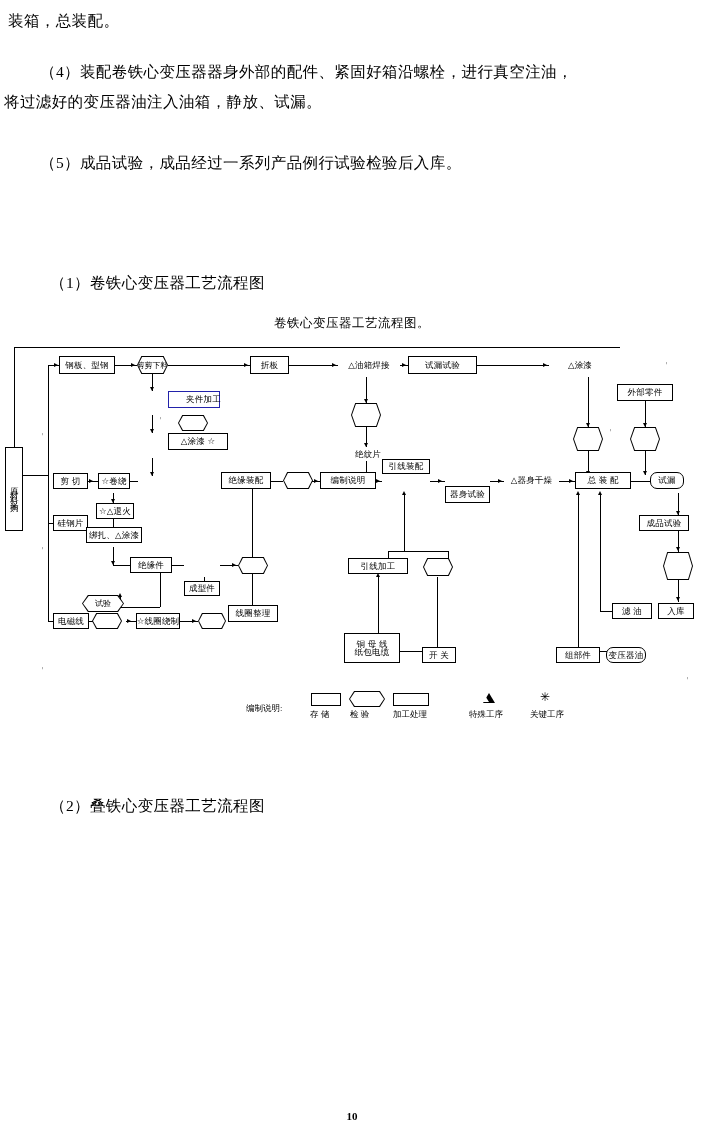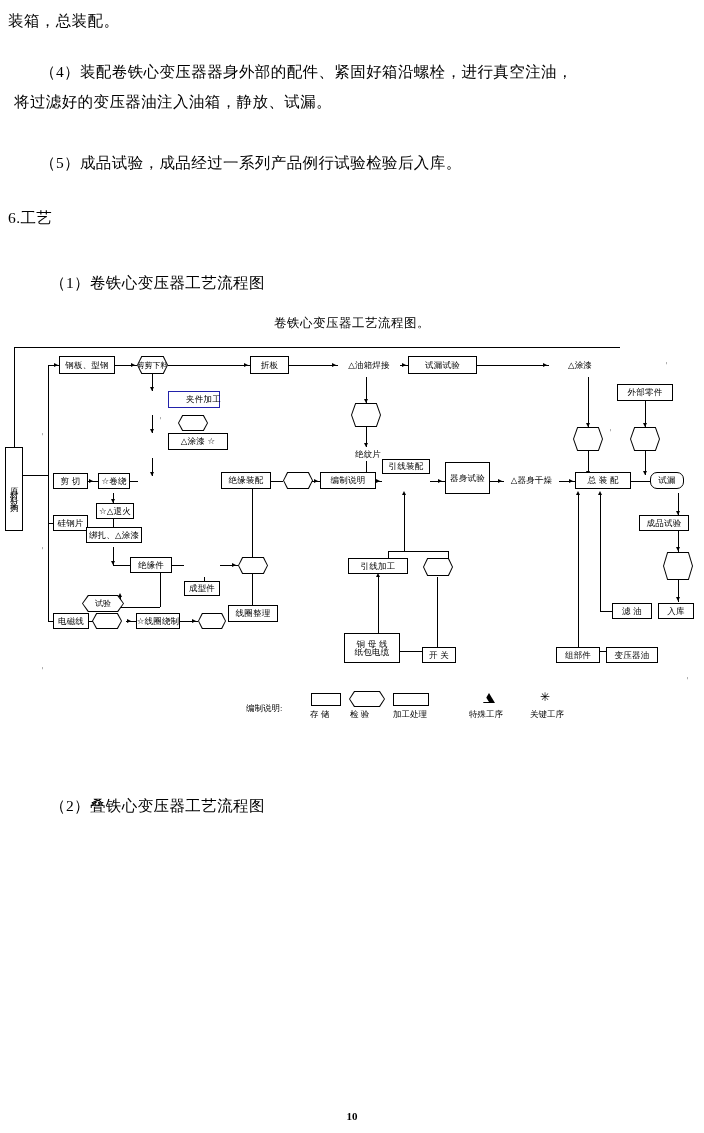--- a/index.html
+++ b/index.html
@@ -150,23 +150,22 @@
     font-family: "Liberation Serif", "DejaVu Serif", serif;
   }
 </style>
 </head>
 <body>
 
 <div class="page">
 
   <div class="para" style="left:8px; top:6px; width:690px;">装箱，总装配。</div>
   <div class="para" style="left:40px; top:57px; width:660px;">（4）装配卷铁心变压器器身外部的配件、紧固好箱沿螺栓，进行真空注油，</div>
-  <div class="para" style="left:14px; top:87px; width:690px;">将过滤好的变压器油注入油箱，静放、试漏。</div>
+  <div class="para" style="left:4px; top:87px; width:690px;">将过滤好的变压器油注入油箱，静放、试漏。</div>
   <div class="para" style="left:40px; top:148px; width:660px;">（5）成品试验，成品经过一系列产品例行试验检验后入库。</div>
-  <div class="para" style="left:8px; top:203px; width:690px;">6.工艺</div>
   <div class="para" style="left:50px; top:268px; width:660px;">（1）卷铁心变压器工艺流程图</div>
   <div class="para" style="left:50px; top:791px; width:660px;">（2）叠铁心变压器工艺流程图</div>
 
   <div class="chart">
 
     <div class="chart-title">卷铁心变压器工艺流程图。</div>
 
     <div class="ln" style="left:14px;  top:32px;  width:606px; height:1px;"></div>
     <div class="ln" style="left:14px;  top:32px;  width:1px;   height:128px;"></div>
     <div class="ln" style="left:14px;  top:160px; width:34px;  height:1px;"></div>
@@ -354,42 +353,42 @@
       <div class="hexa-inner"></div>
     </div>
     <div class="node" style="left:228px; top:290px; width:50px; height:17px;">线圈整理</div>
 
     <div class="node" style="left:221px; top:157px; width:50px; height:17px;">绝缘装配</div>
     <div class="hexa-outline" style="left:283px; top:157px; width:30px; height:17px;">
       <div class="hexa-inner"></div>
     </div>
     <div class="node" style="left:320px; top:157px; width:56px; height:17px;">编制说明</div>
     <div class="node" style="left:382px; top:144px; width:48px; height:15px;">引线装配</div>
-    <div class="node" style="left:445px; top:147px; width:45px; height:32px;">器身试验</div>
+    <div class="node" style="left:445px; top:171px; width:45px; height:17px;">器身试验</div>
     <div class="node noborder" style="left:504px; top:157px; width:55px; height:17px;">△器身干燥</div>
     <div class="node" style="left:575px; top:157px; width:56px; height:17px;">总 装 配</div>
     <div class="node" style="left:650px; top:157px; width:34px; height:17px;border-radius:7px;">试漏</div>
 
     <div class="node" style="left:639px; top:200px; width:50px; height:16px;">成品试验</div>
     <div class="hexa-outline" style="left:663px; top:237px; width:30px; height:28px;">
       <div class="hexa-inner"></div>
     </div>
     <div class="node" style="left:612px; top:288px; width:40px; height:16px;">滤 油</div>
     <div class="node" style="left:658px; top:288px; width:36px; height:16px;">入库</div>
 
     <div class="node" style="left:348px; top:243px; width:60px; height:16px;">引线加工</div>
     <div class="hexa-outline" style="left:423px; top:243px; width:30px; height:18px;">
       <div class="hexa-inner"></div>
     </div>
     <div class="node two-line" style="left:344px; top:318px; width:56px; height:30px;">铜 母 线
 纸包电缆</div>
     <div class="node" style="left:422px; top:332px; width:34px; height:16px;">开 关</div>
 
     <div class="node" style="left:556px; top:332px; width:44px; height:16px;">组部件</div>
-    <div class="node" style="left:606px; top:332px; width:52px; height:16px;">变压器油</div>
+    <div class="node" style="left:606px; top:332px; width:40px; height:16px;border-radius:7px;">变压器油</div>
 
     <div class="legend-label" style="left:246px; top:388px;">编制说明:</div>
     <div class="node" style="left:311px; top:378px; width:30px; height:13px;"></div>
     <div class="legend-label" style="left:310px; top:394px;">存 储</div>
 
     <div class="hexa-outline" style="left:349px; top:376px; width:36px; height:16px;">
       <div class="hexa-inner"></div>
     </div>
     <div class="legend-label" style="left:350px; top:394px;">检  验</div>
 

